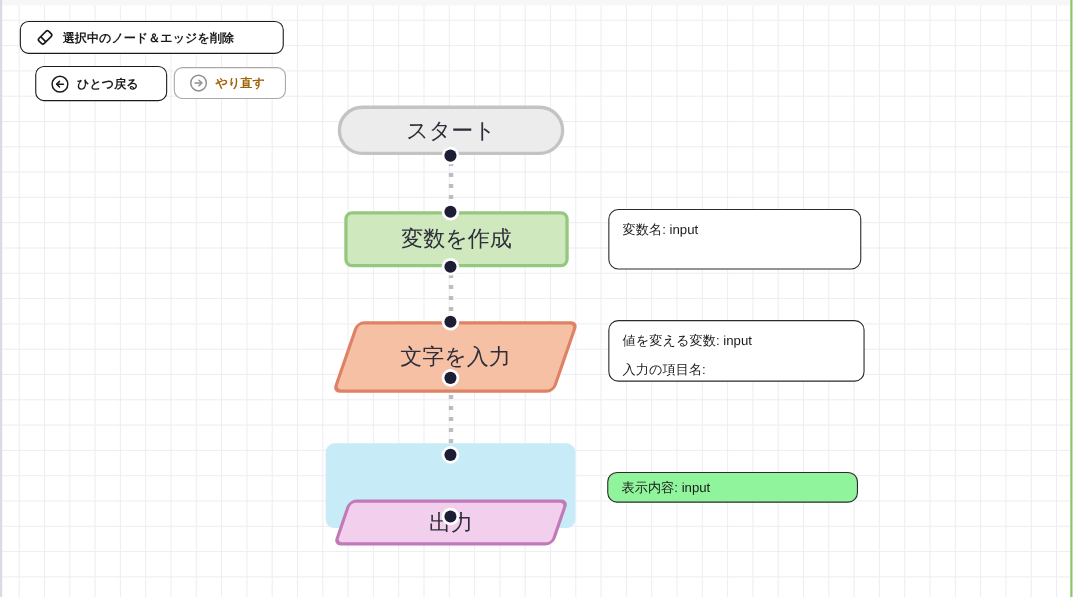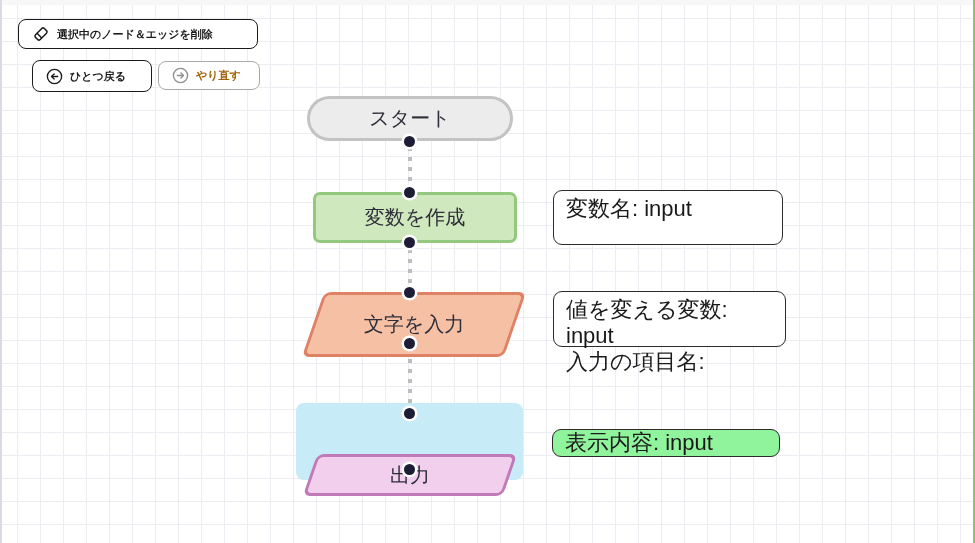--- a/index.html
+++ b/index.html
@@ -83,21 +83,21 @@
   #h-create-b{top:237px;}
   #h-input-t{top:287px;}
   #h-input-b{top:338px;}
   #h-output-t{top:408px;}
   #h-output-b{top:464px;}
 
   
   .note{
     position:absolute;background:#fff;border:1.5px solid #2b2b2b;border-radius:9px;
     box-sizing:border-box;padding:5px 12px;
-    font-size:22px;line-height:26px;color:#1a1a1a;
+    font-size:12px;line-height:26px;color:#1a1a1a;
   }
   #note-create{left:553px;top:190px;width:230px;height:55px;}
   #note-input{left:553px;top:291px;width:233px;height:56px;}
   #note-output{
     left:552px;top:429px;width:228px;height:28px;
     background:var(--output-annotation-fill);
     padding:0 12px;line-height:26px;
   }
 </style>
 </head>

